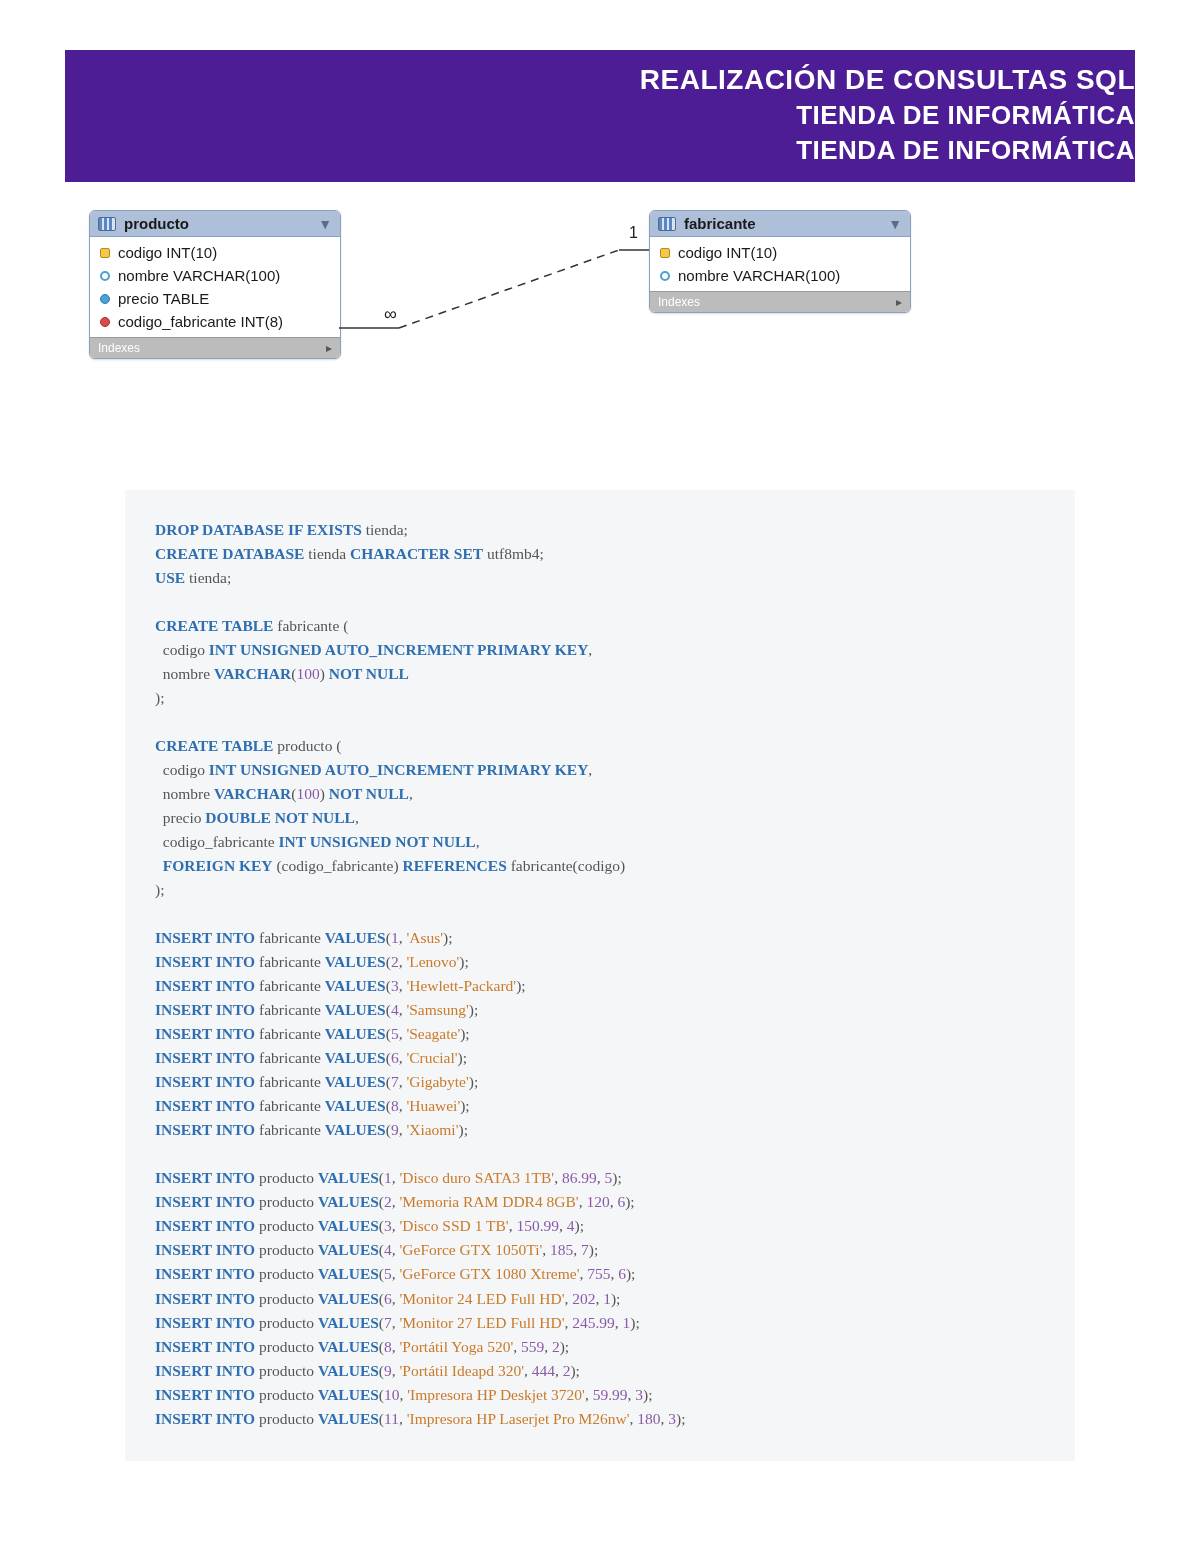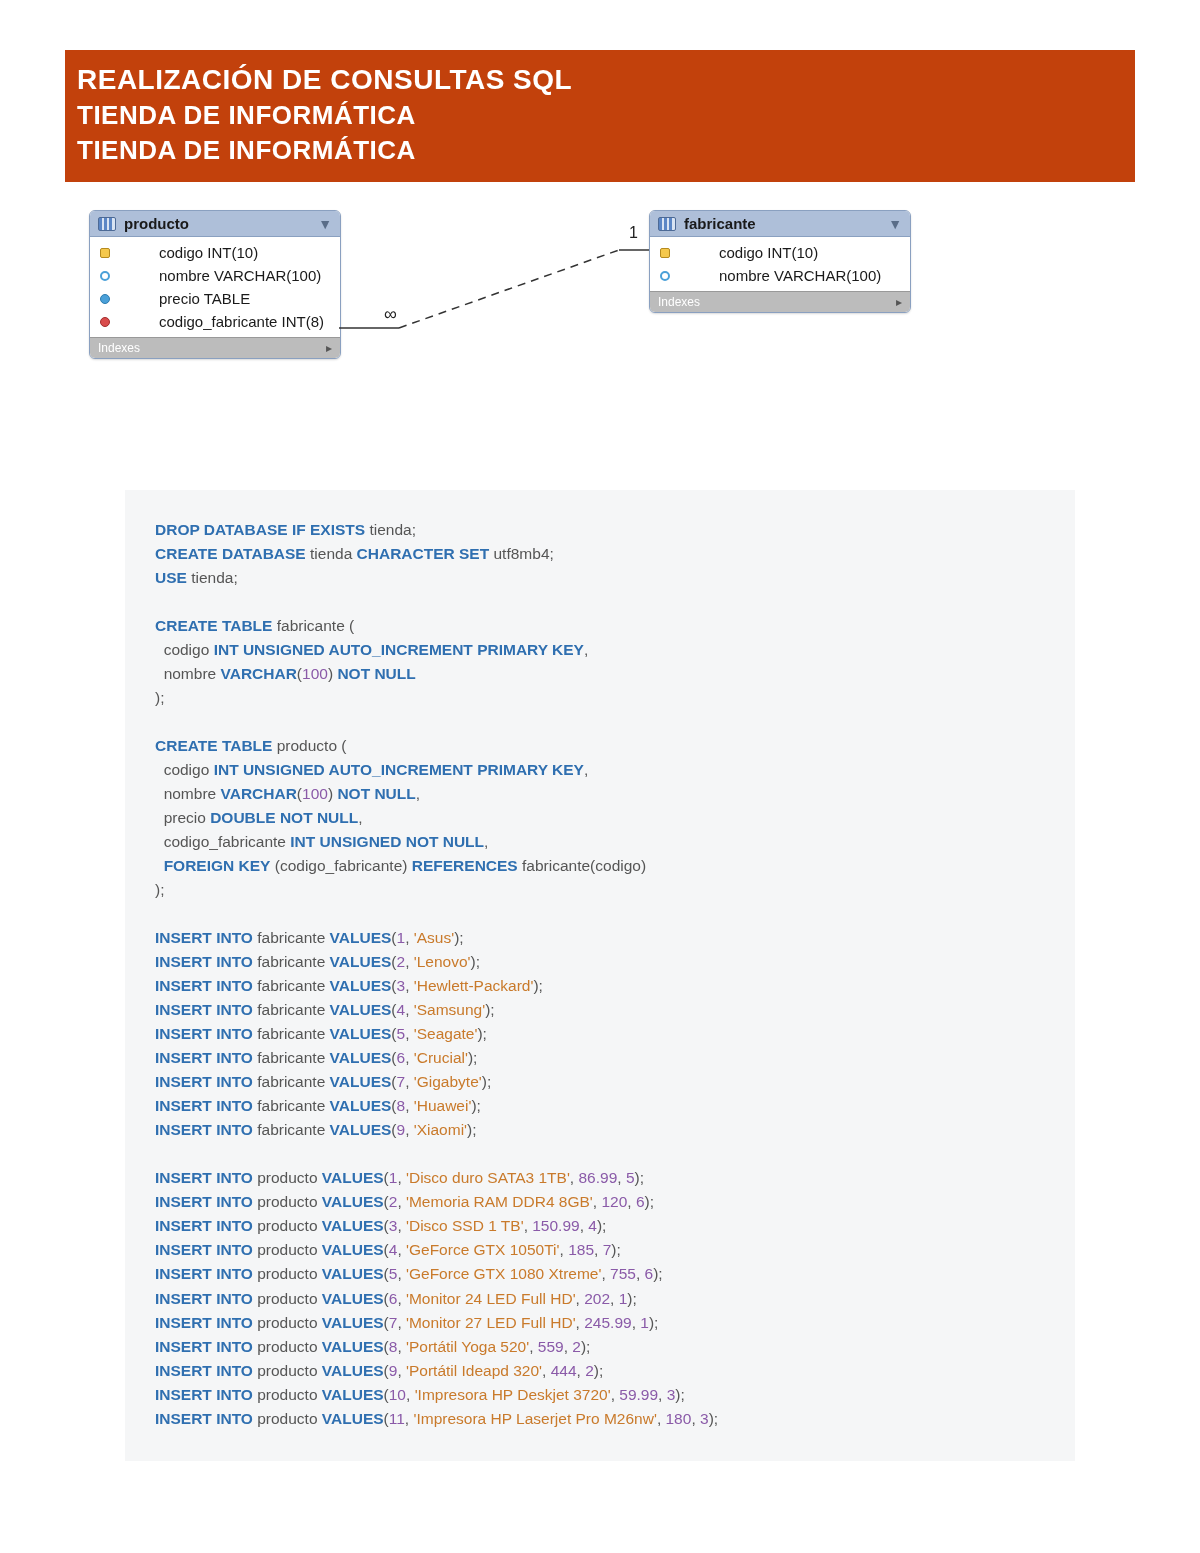--- a/index.html
+++ b/index.html
@@ -6,23 +6,23 @@
     margin: 0;
     padding: 0;
     font-family: Arial, Helvetica, sans-serif;
     background: #fff;
     width: 1200px;
   }
   .page {
     padding: 50px 65px 80px 65px;
   }
   .banner {
-    background: #c2410c;
+    background: #4c1d95;
     color: #fff;
-    text-align: left;
+    text-align: right;
     padding: 14px 0 16px 12px;
     font-weight: bold;
     letter-spacing: 0.5px;
     margin-bottom: 28px;
   }
   .banner .line1 { font-size: 28px; margin-bottom: 4px; }
   .banner .line2 { font-size: 26px; margin-bottom: 4px; }
   .banner .line3 { font-size: 26px; }
 
   .erd {
@@ -68,21 +68,20 @@
     color: #5a6d88;
     font-size: 14px;
   }
   .entity-body { padding: 4px 0; }
   .col-row {
     display: flex;
     align-items: center;
     padding: 3px 10px;
     color: #1a1a1a;
     font-family: Arial, sans-serif;
-    gap: 41px;
   }
   .col-row .dot {
     width: 10px; height: 10px;
     border-radius: 50%;
     margin-right: 8px;
     display: inline-block;
     box-sizing: border-box;
   }
   .dot.key   { background: #f5c84c; border: 1px solid #b58a1e; border-radius: 2px; }
   .dot.blue  { background: #fff; border: 2px solid #4aa0d8; }
@@ -115,21 +114,21 @@
     font-family: Arial, sans-serif;
   }
   .rel-one { left: 540px; top: 14px; }
   .rel-inf { left: 295px; top: 94px; font-size: 18px; }
 
   
   .code-block {
     background: #f5f6f7;
     margin: 0 60px;
     padding: 28px 30px 30px 30px;
-    font-family: Liberation Sans, sans-serif;
+    font-family: Liberation Serif, serif;
     font-size: 15.5px;
     line-height: 1.55;
     color: #555;
     white-space: pre;
   }
   .kw  { color: #2f6fb0; font-weight: bold; }
   .id  { color: #555; }
   .str { color: #c97a2b; }
   .num { color: #8a5aa8; }
   .p   { color: #555; }

